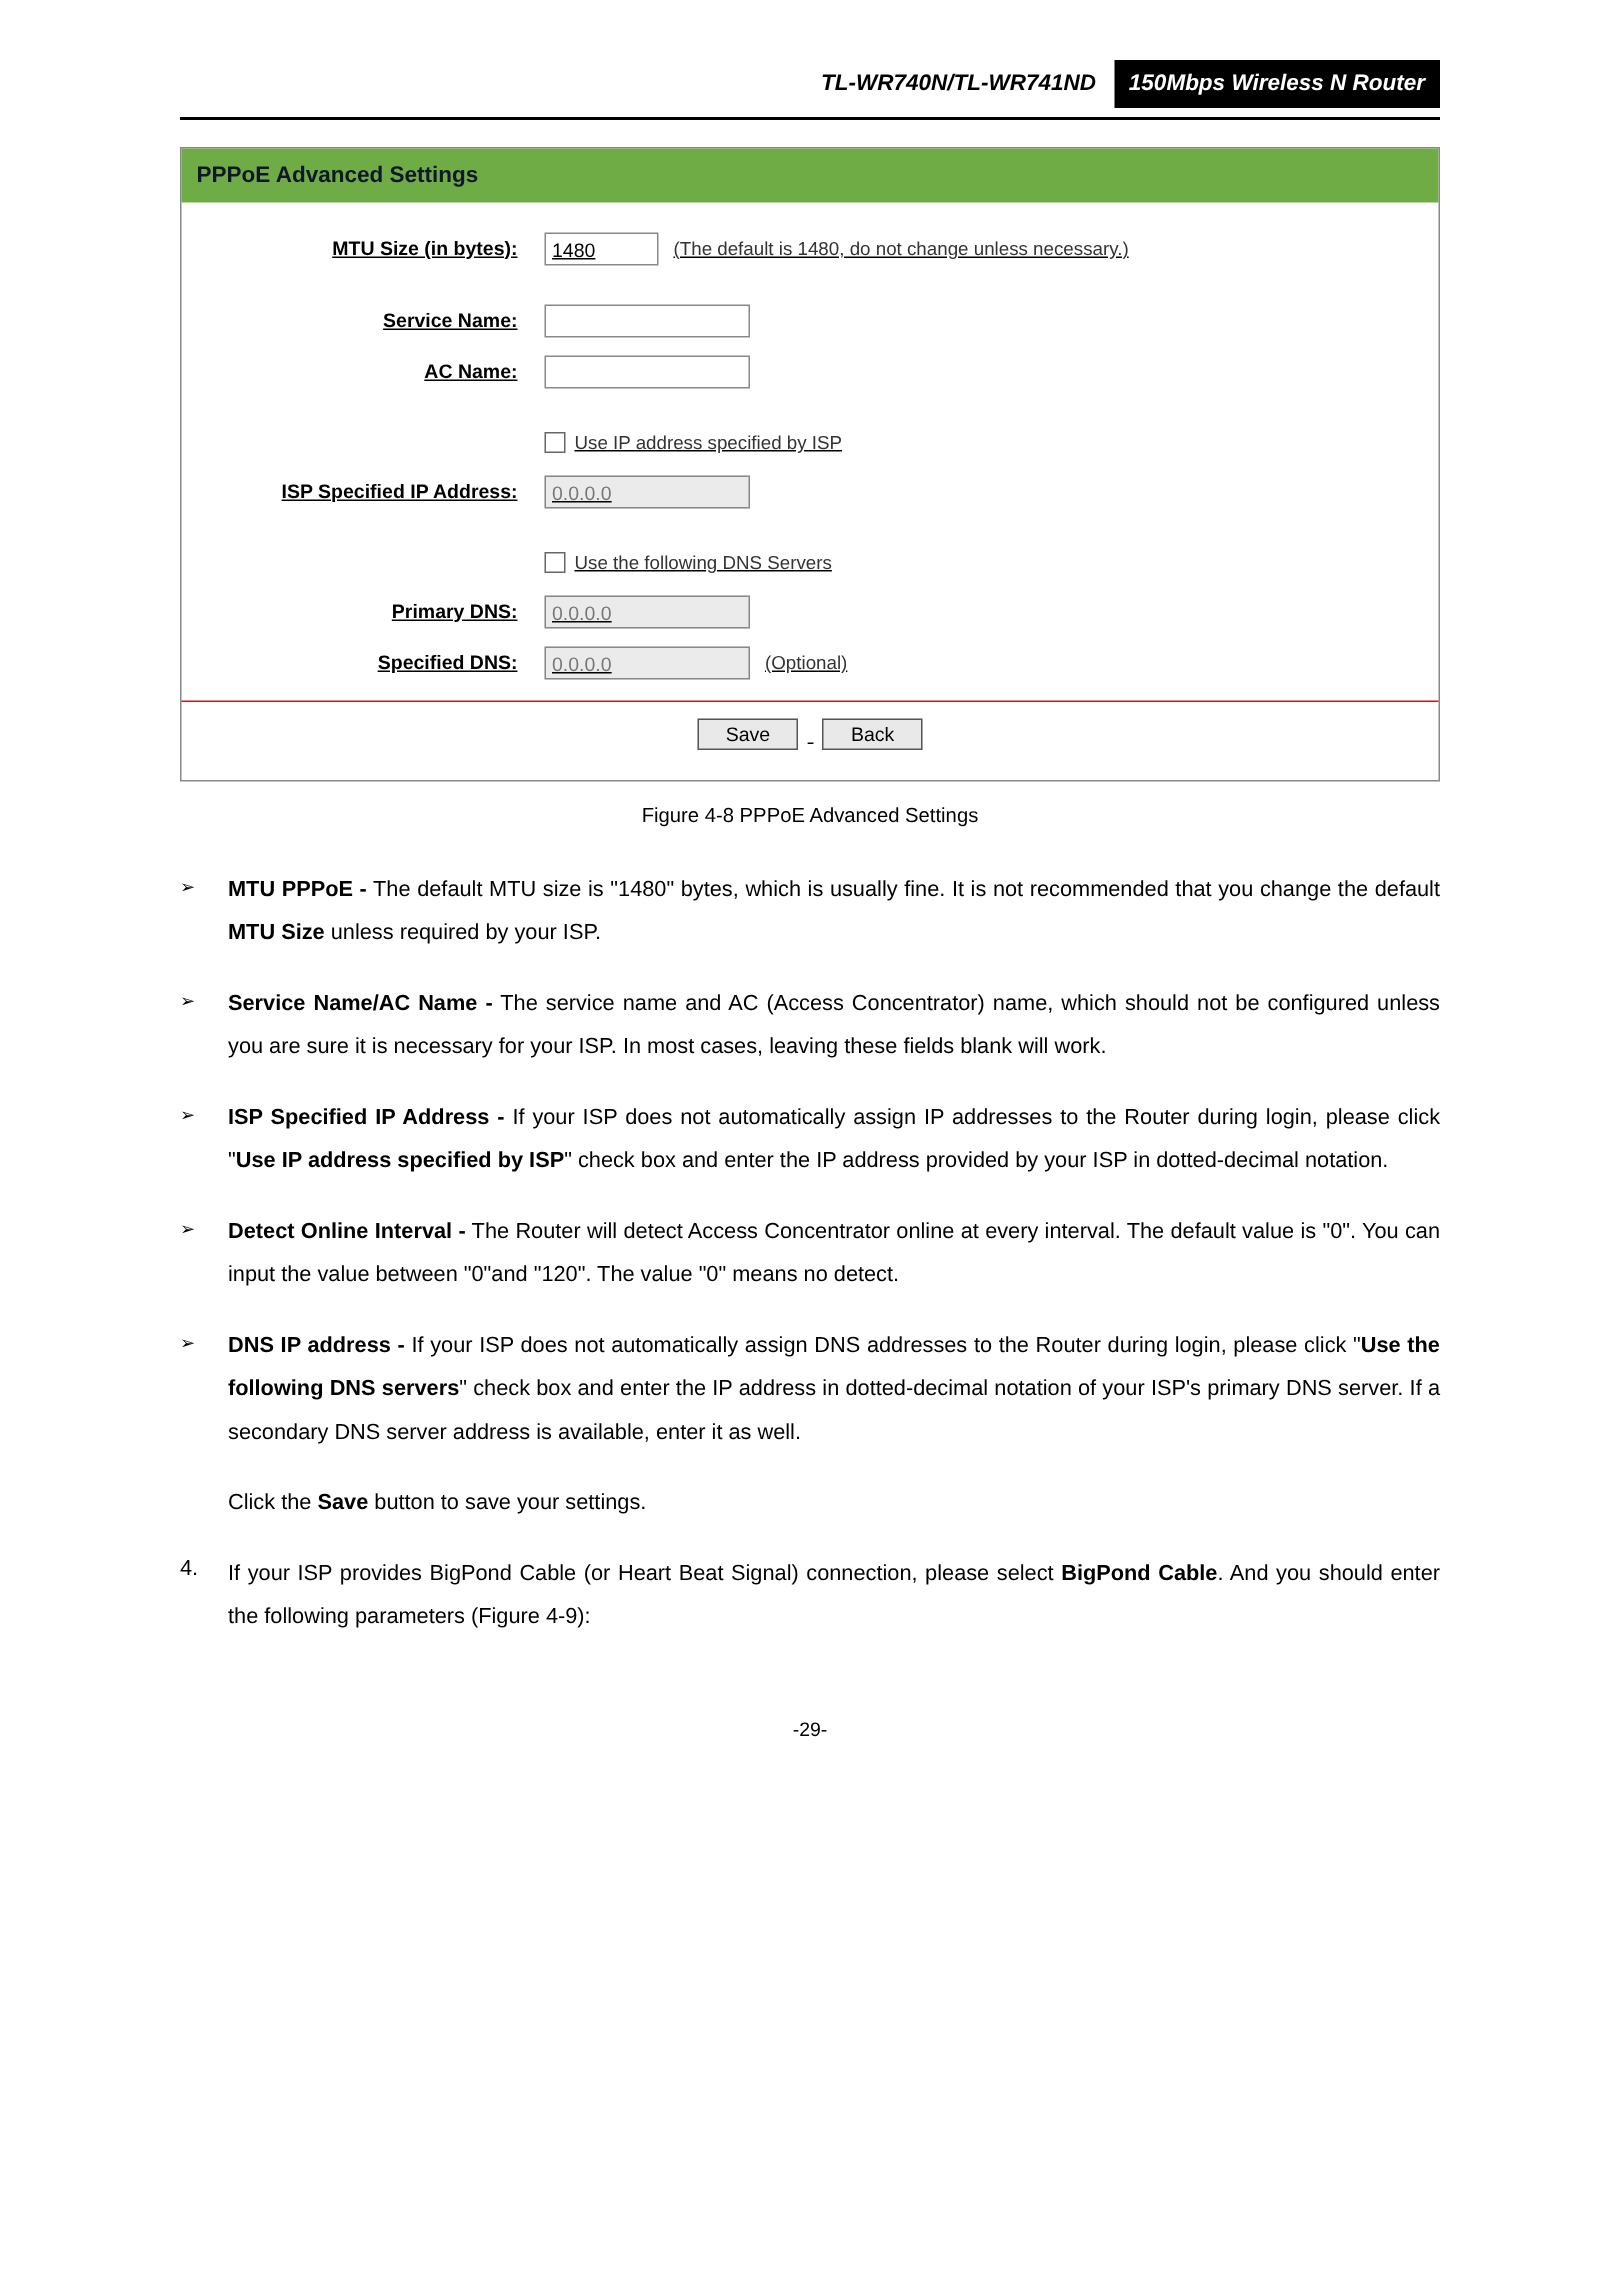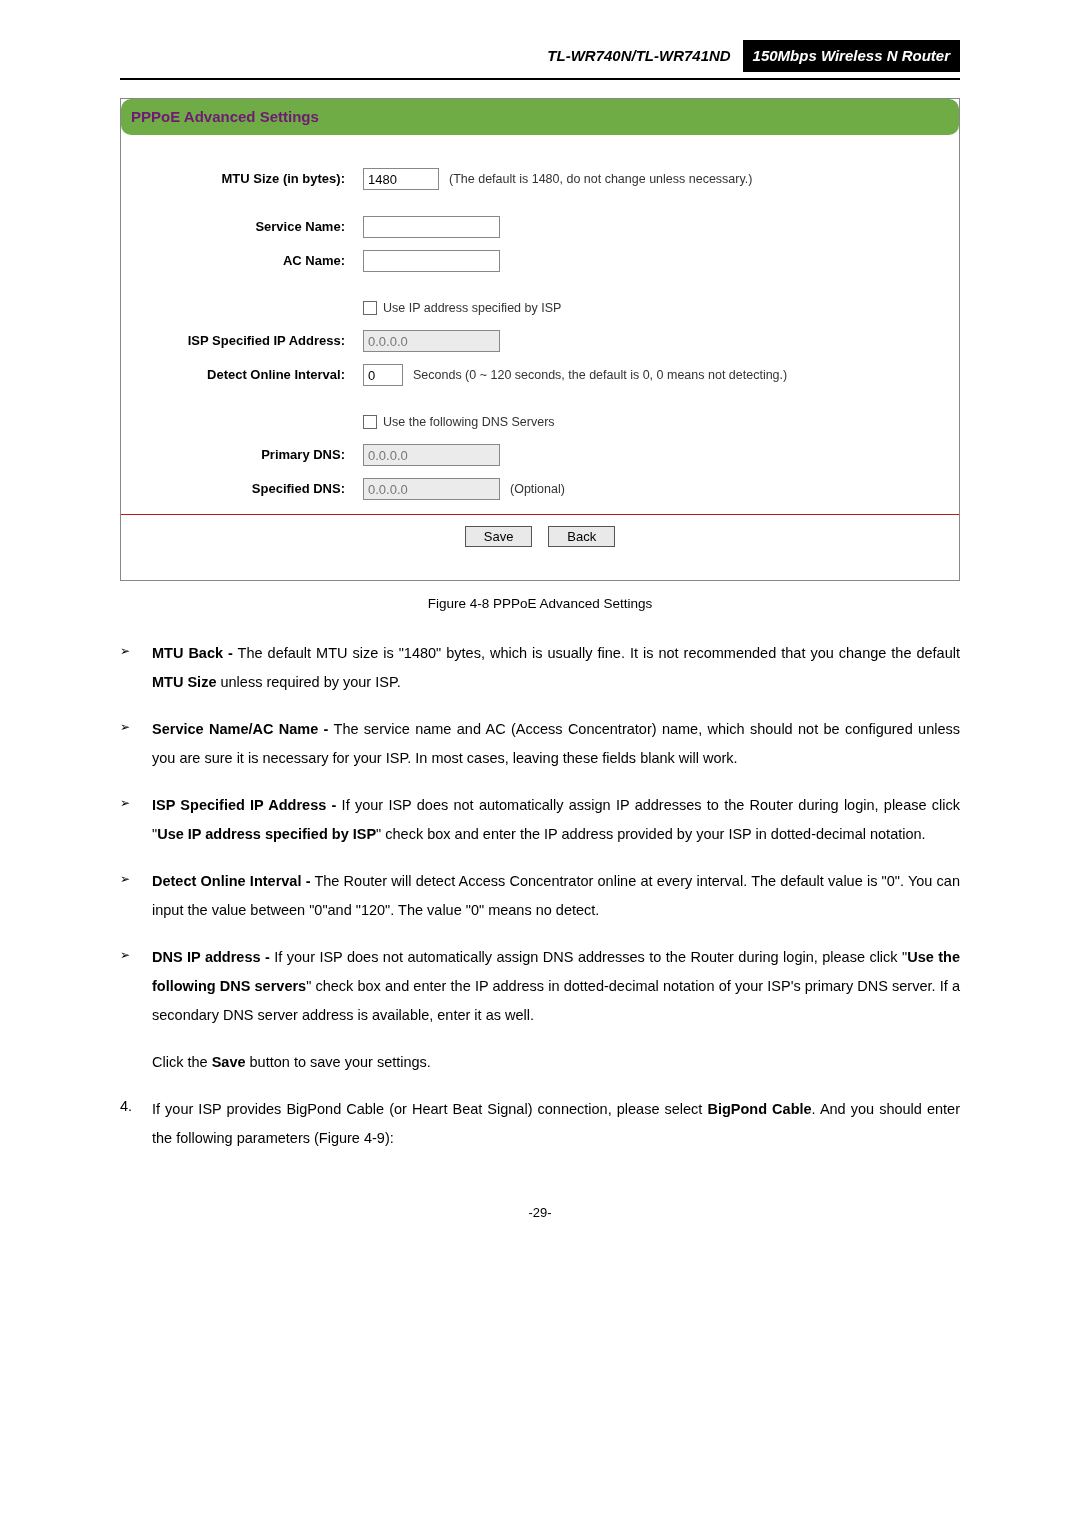--- a/index.html
+++ b/index.html
@@ -38,28 +38,28 @@
       border: none;
       border-top: 2px solid #000;
       margin-bottom: 18px;
     }
     .settings-panel {
       border: 1px solid #888;
       margin-bottom: 12px;
     }
     .panel-title {
       background: #6FAC46;
-      color: #701a75;
+      color: #0f172a;
       font-weight: bold;
       padding: 6px 10px;
       font-size: 15px;
-      border-radius: 10px;
     }
     .panel-body {
-      padding: 27px 0;
+      padding: 14px 0;
+      text-decoration: underline;
     }
     .form-row {
       display: flex;
       align-items: center;
       padding: 6px 12px;
     }
     .form-label {
       width: 230px;
       text-align: right;
       font-weight: bold;
@@ -209,27 +209,20 @@
         <span class="checkbox"></span>
         <span class="hint">Use IP address specified by ISP</span>
       </div>
     </div>
     <div class="form-row">
       <div class="form-label">ISP Specified IP Address:</div>
       <div class="form-control">
           <input type="text" disabled="" value="0.0.0.0" style="">
         </div>
     </div>
-    <div class="form-row">
-      <div class="form-label">Detect Online Interval:</div>
-      <div class="form-control">
-        <input type="text" class="xs" value="0" style="">
-        <span class="hint">Seconds (0 ~ 120 seconds, the default is 0, 0 means not detecting.)</span>
-      </div>
-    </div>
 
     <div class="spacer"></div>
 
     <div class="form-row">
       <div class="form-label"></div>
       <div class="form-control checkbox-line">
         <span class="checkbox"></span>
         <span class="hint">Use the following DNS Servers</span>
       </div>
     </div>
@@ -253,21 +246,21 @@
     </div>
   </div>
 </div>
 
 <div class="figure-caption">Figure 4-8    PPPoE Advanced Settings</div>
 
 <ul class="bullet-list">
   <li class="bullet-item">
     <span class="bullet-mark">➢</span>
     <span class="bullet-text">
-      <b>MTU Back -</b><span> The default MTU size is "1480" bytes, which is usually fine. It is not recommended that you change the default </span><b>MTU Size</b><span> unless required by your ISP.</span>
+      <b>MTU PPPoE -</b><span> The default MTU size is "1480" bytes, which is usually fine. It is not recommended that you change the default </span><b>MTU Size</b><span> unless required by your ISP.</span>
     </span>
   </li>
   <li class="bullet-item">
     <span class="bullet-mark">➢</span>
     <span class="bullet-text">
       <b>Service Name/AC Name -</b><span> The service name and AC (Access Concentrator) name, which should not be configured unless you are sure it is necessary for your ISP. In most cases, leaving these fields blank will work.</span>
     </span>
   </li>
   <li class="bullet-item">
     <span class="bullet-mark">➢</span>

